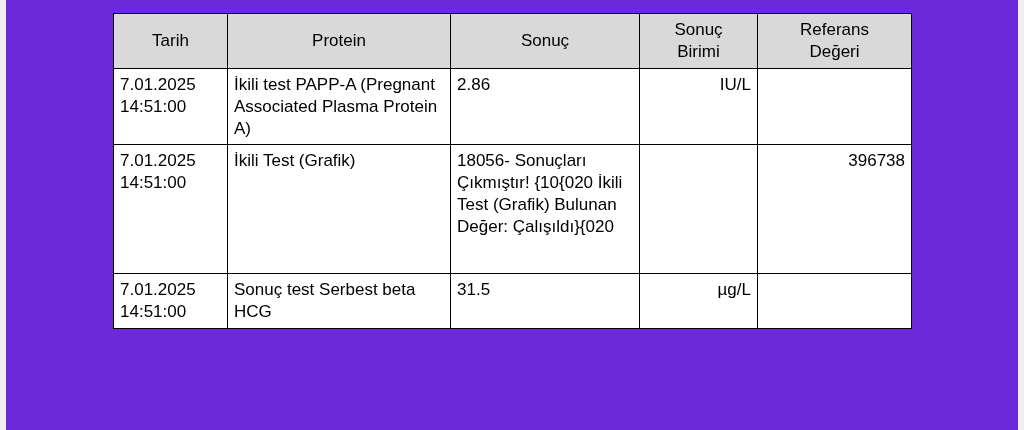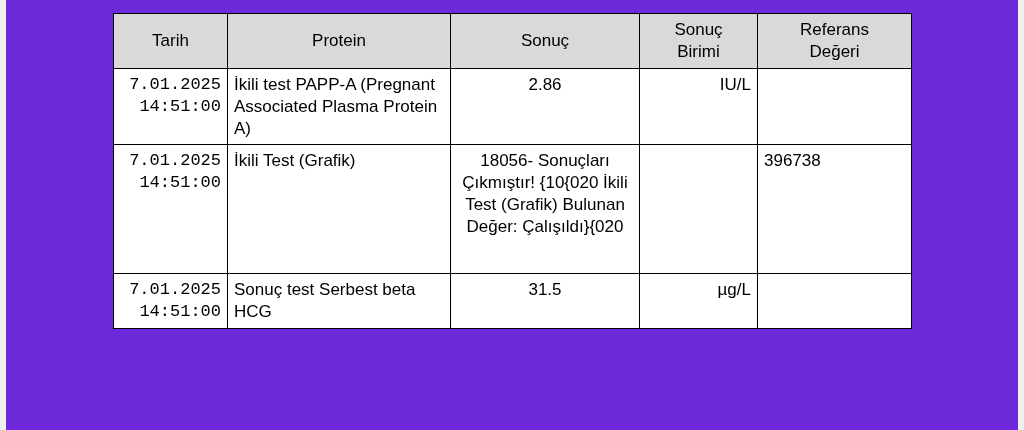--- a/index.html
+++ b/index.html
@@ -64,38 +64,36 @@
     height: 46px;
     padding: 4px 6px;
   }
   col.c-date { width: 114px; }
   col.c-test { width: 223px; }
   col.c-result { width: 189px; }
   col.c-unit { width: 118px; }
   col.c-ref { width: 154px; }
 
   td.cell-date {
-    text-align: right;
+    text-align: left;
     white-space: pre-line;
-    font-family: Liberation Mono, monospace;
   }
   td.cell-test {
     text-align: left;
   }
   td.cell-result {
-    text-align: center;
     white-space: pre-line;
     margin-top: 44px;
   }
   td.cell-unit {
     text-align: right;
     padding-left: 9px;
   }
   td.cell-ref {
-    text-align: left;
+    text-align: right;
   }
   .row-1 td { height: 56px; }
   .row-2 td { height: 118px; }
   .row-3 td { height: 42px; }
 </style>
 </head>
 <body>
 
 <div class="page">
 

